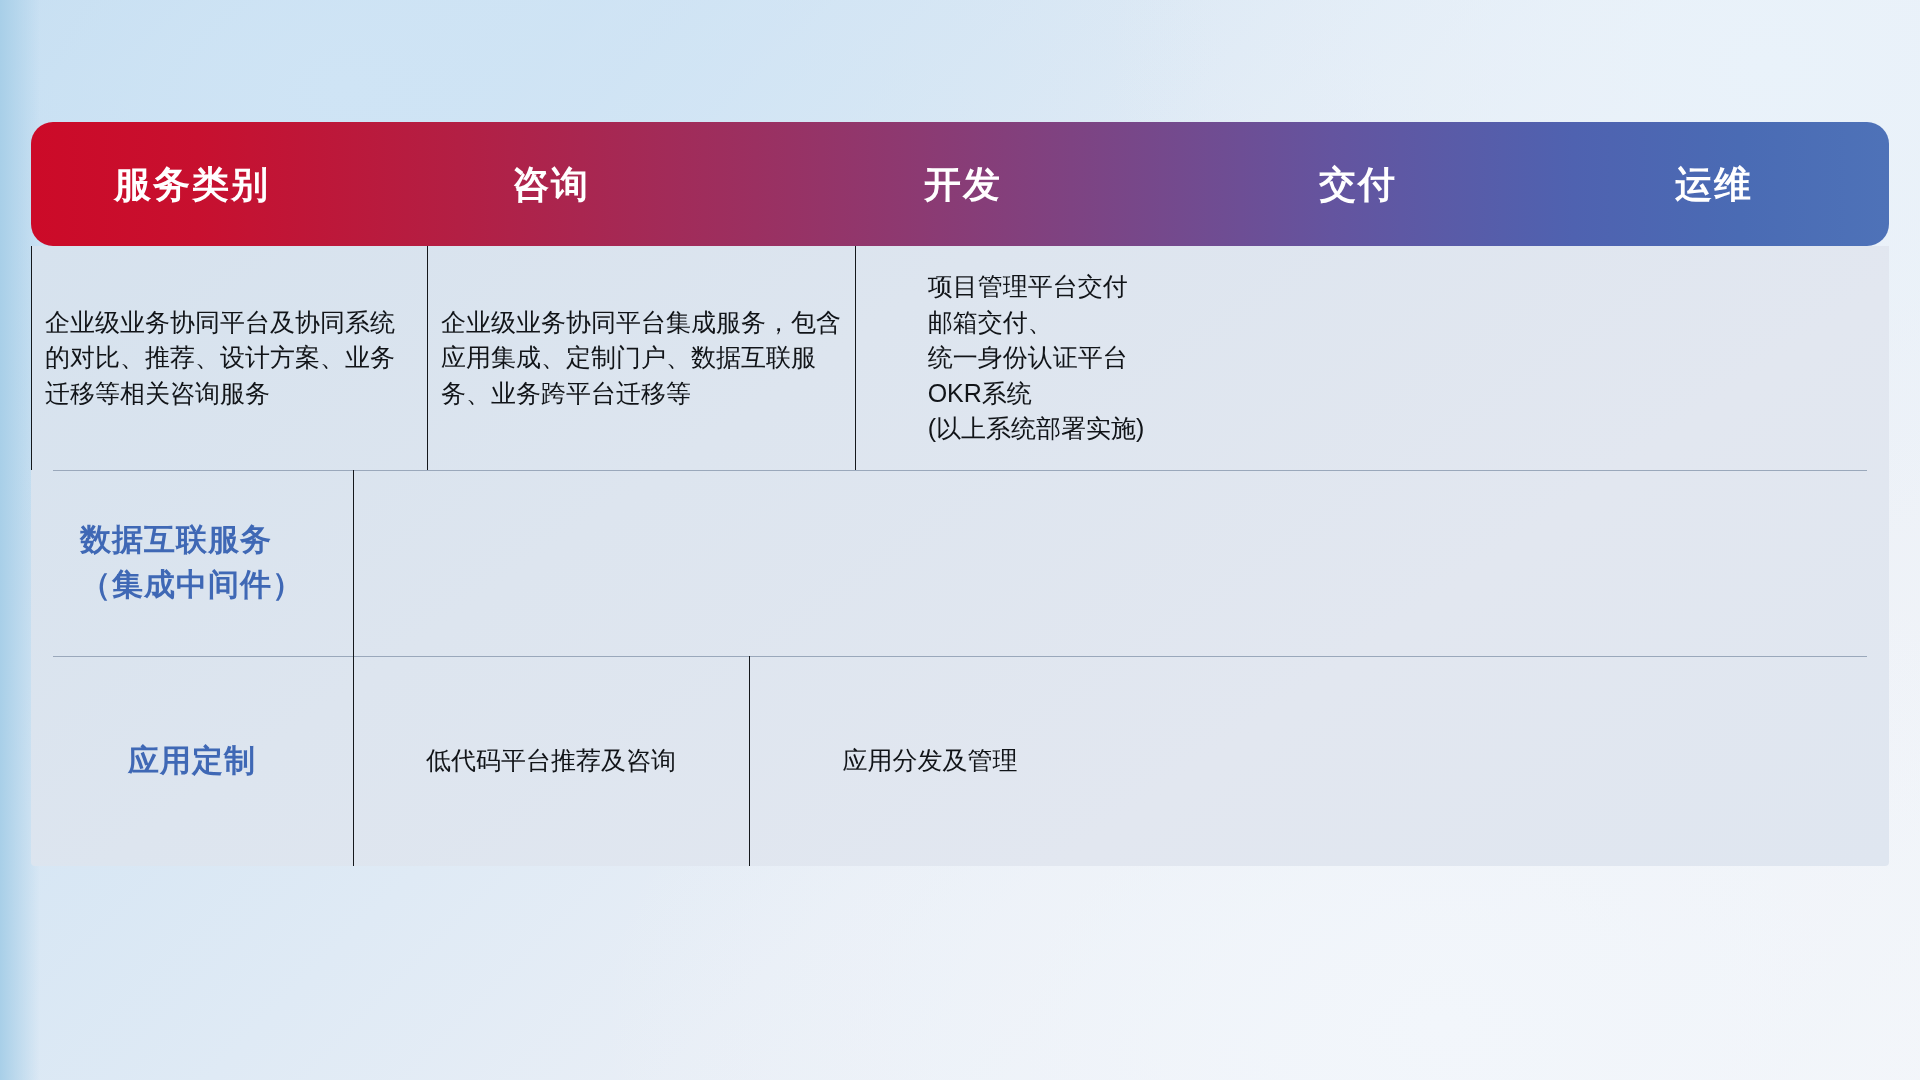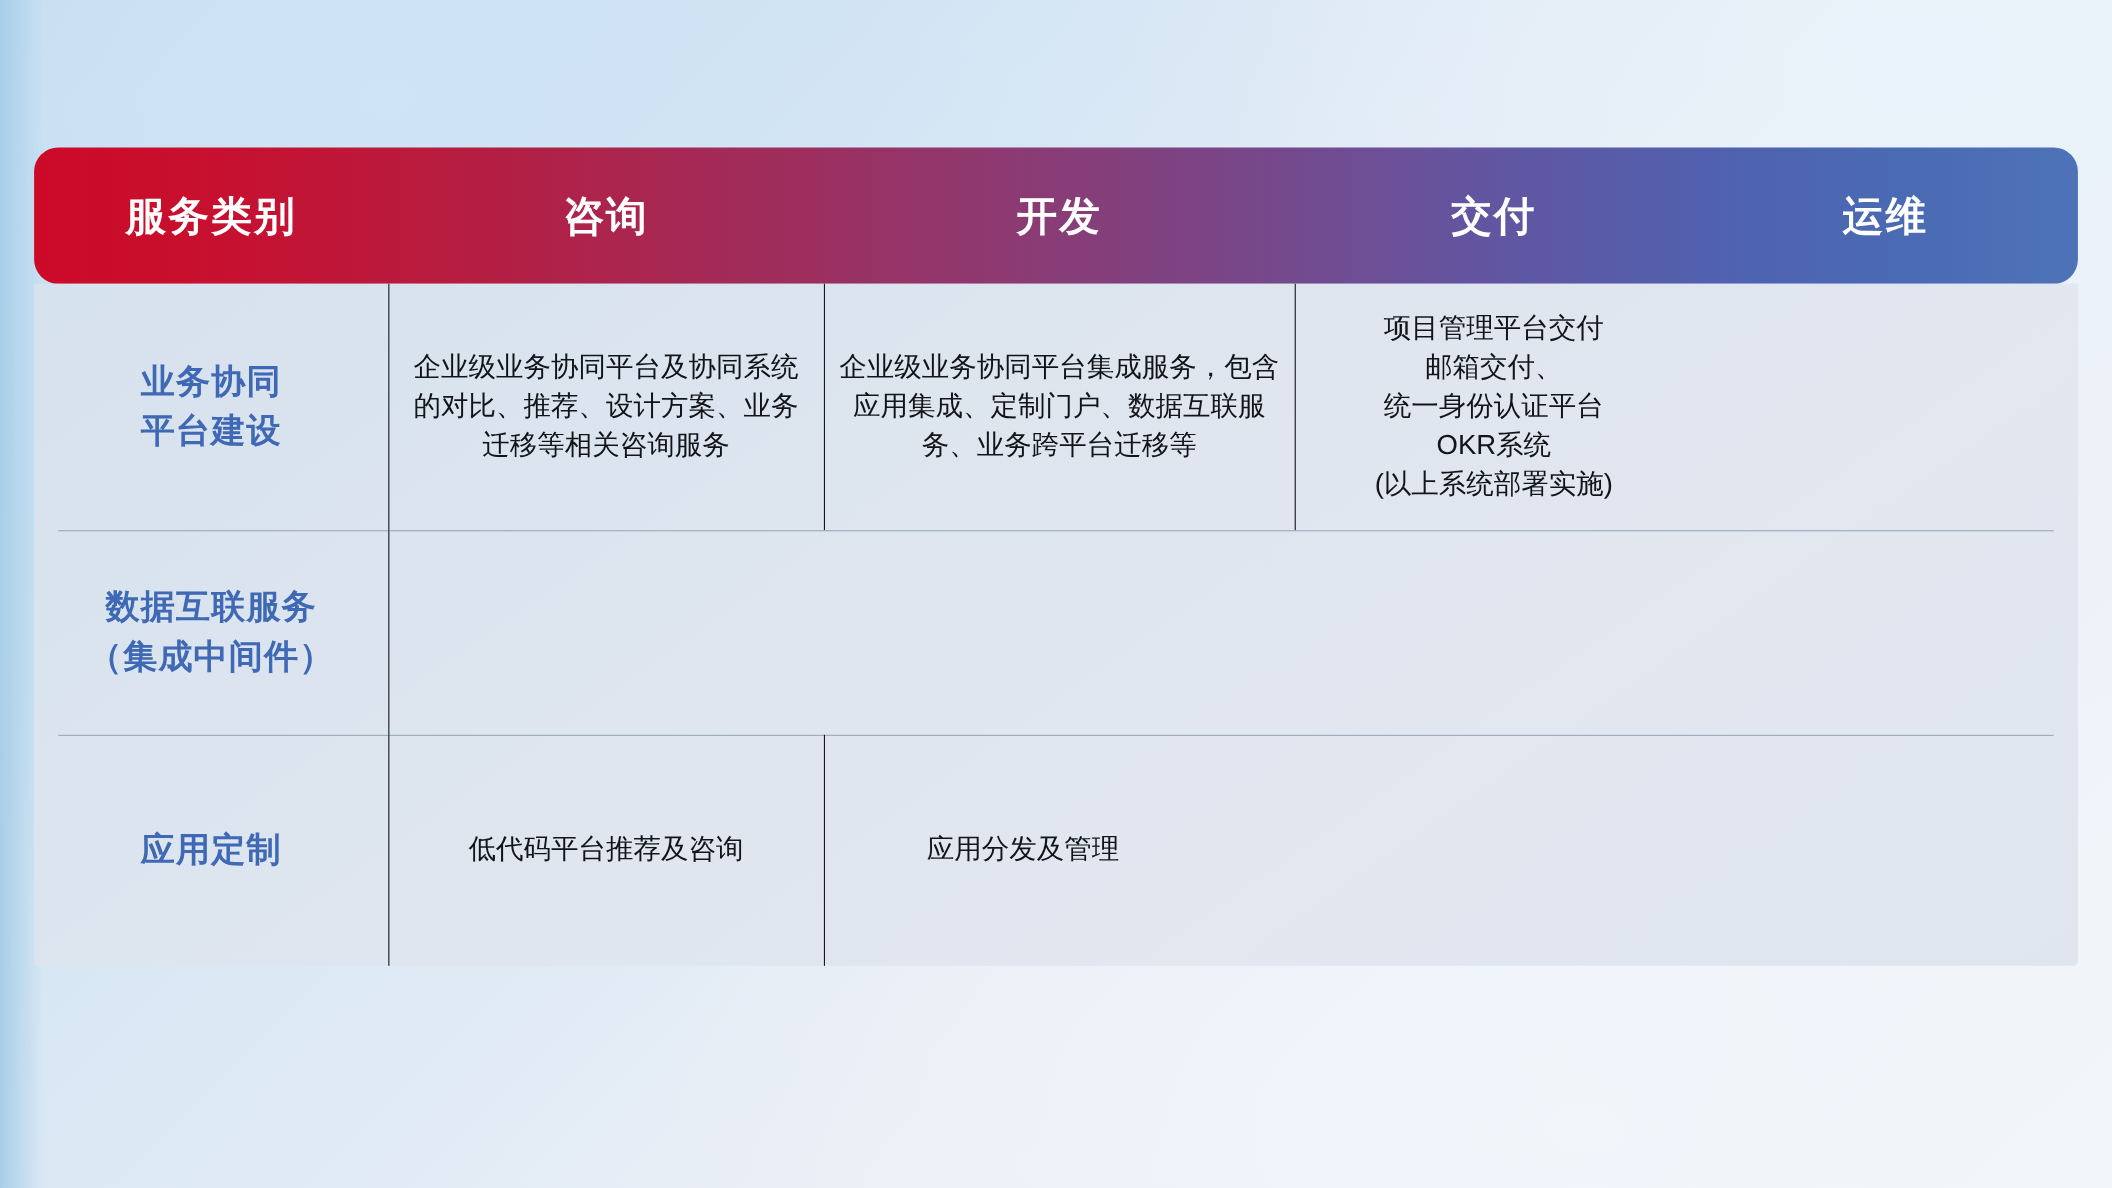--- a/index.html
+++ b/index.html
@@ -30,21 +30,21 @@
     content:"";
     position:absolute; left:0; top:0; width:40px; height:1080px;
     background: linear-gradient(90deg, #a8cfe8 0%, rgba(168,207,232,0) 100%);
     pointer-events:none;
   }
 
   
   .table-wrap {
     position: absolute;
     left: 31px;
-    top: 134px;
+    top: 122px;
     width: 1858px;
   }
 
   
   .thead {
     display: flex;
     height: 124px;
     border-radius: 22px;
     background: linear-gradient(90deg,
         #cc0a28 0%,
@@ -85,21 +85,21 @@
     left: 22px;
     right: 22px;
     top: 0;
     height: 1px;
     background: #9aa8bb;
   }
   .td {
     display: flex;
     align-items: center;
     justify-content: center;
-    text-align: center;
+    text-align: left;
     color: #111418;
     font-size: 25px;
     line-height: 1.42;
     padding: 10px 14px;
     box-sizing: border-box;
     position: relative;
   }
   
   .col2::before, .col3::before, .col4::before {
     content: "";
@@ -141,22 +141,20 @@
       <div class="th c1">服务类别</div>
       <div class="th c2">咨询</div>
       <div class="th c3">开发</div>
       <div class="th c4">交付</div>
       <div class="th c5">运维</div>
     </div>
 
     <div class="tbody">
 
       <div class="tr r1">
-        <div class="td c1 cat" style="white-space: pre-line;">业务协同
-平台建设</div>
         <div class="td c2 col2">企业级业务协同平台及协同系统的对比、推荐、设计方案、业务迁移等相关咨询服务</div>
         <div class="td c3 col3">企业级业务协同平台集成服务，包含应用集成、定制门户、数据互联服务、业务跨平台迁移等</div>
         <div class="td c4 col4" style="white-space: pre-line;">项目管理平台交付
 邮箱交付、
 统一身份认证平台
 OKR系统
 (以上系统部署实施)</div>
       </div>
 
       <div class="tr r2">

